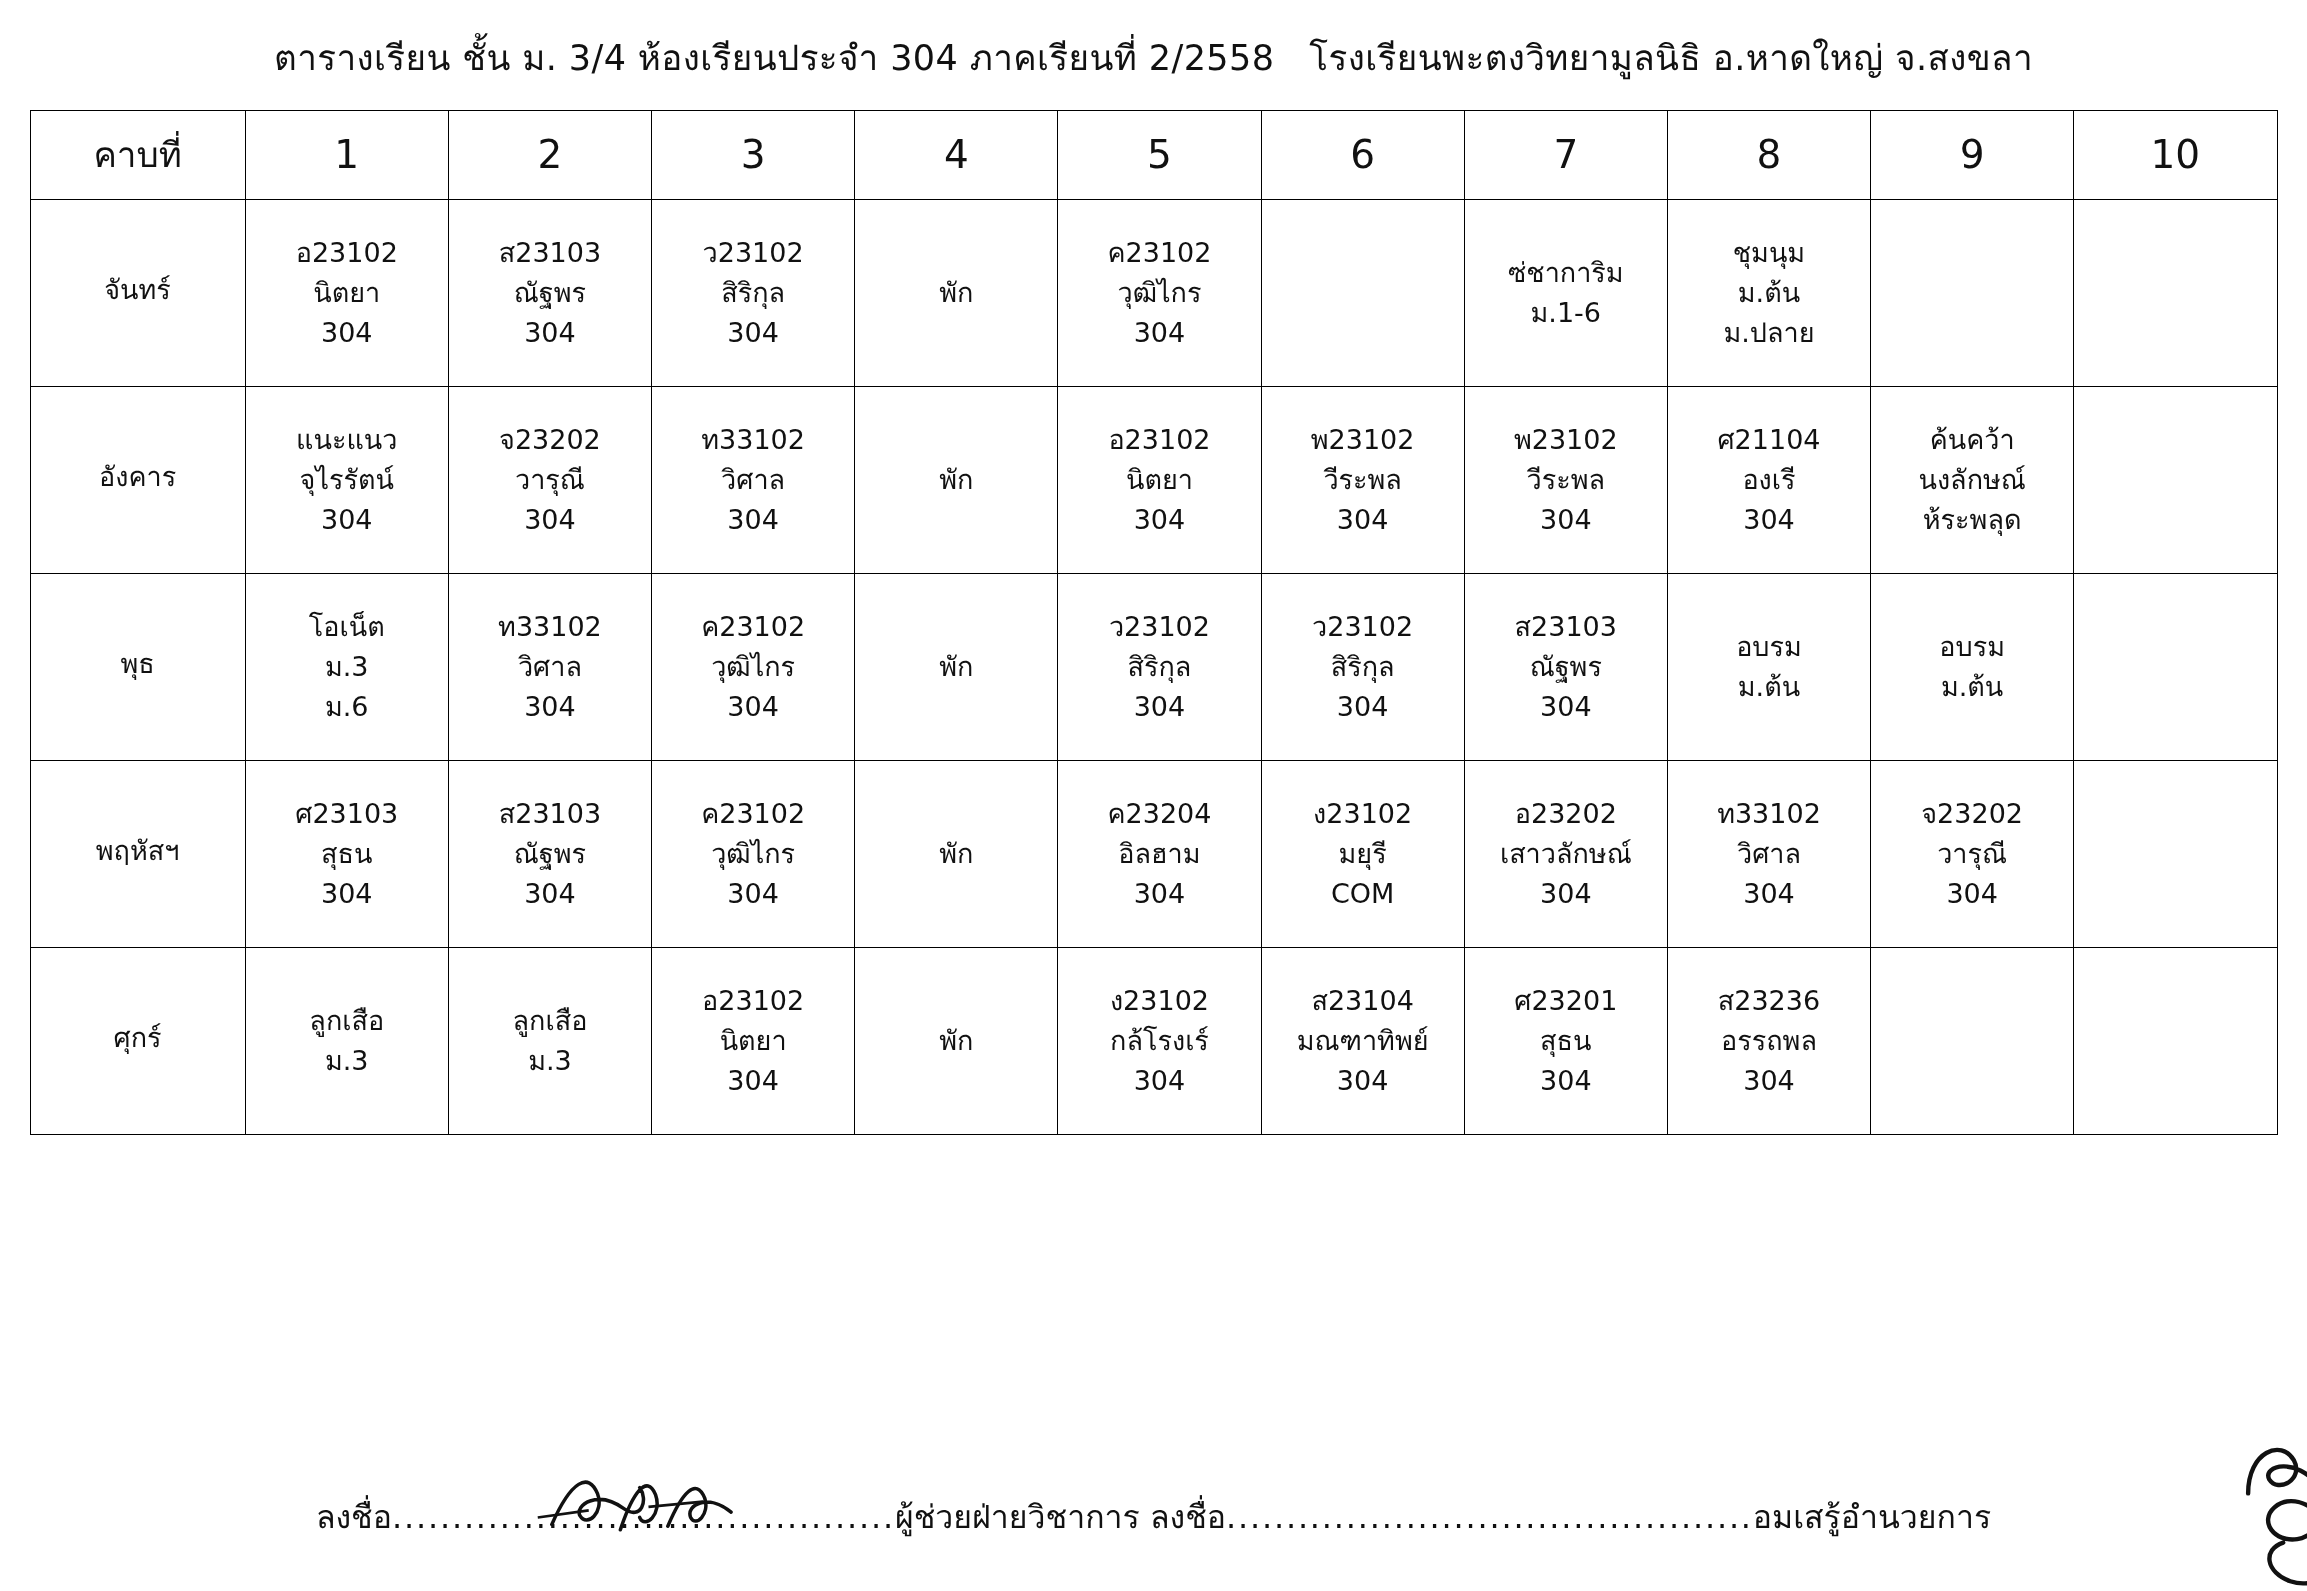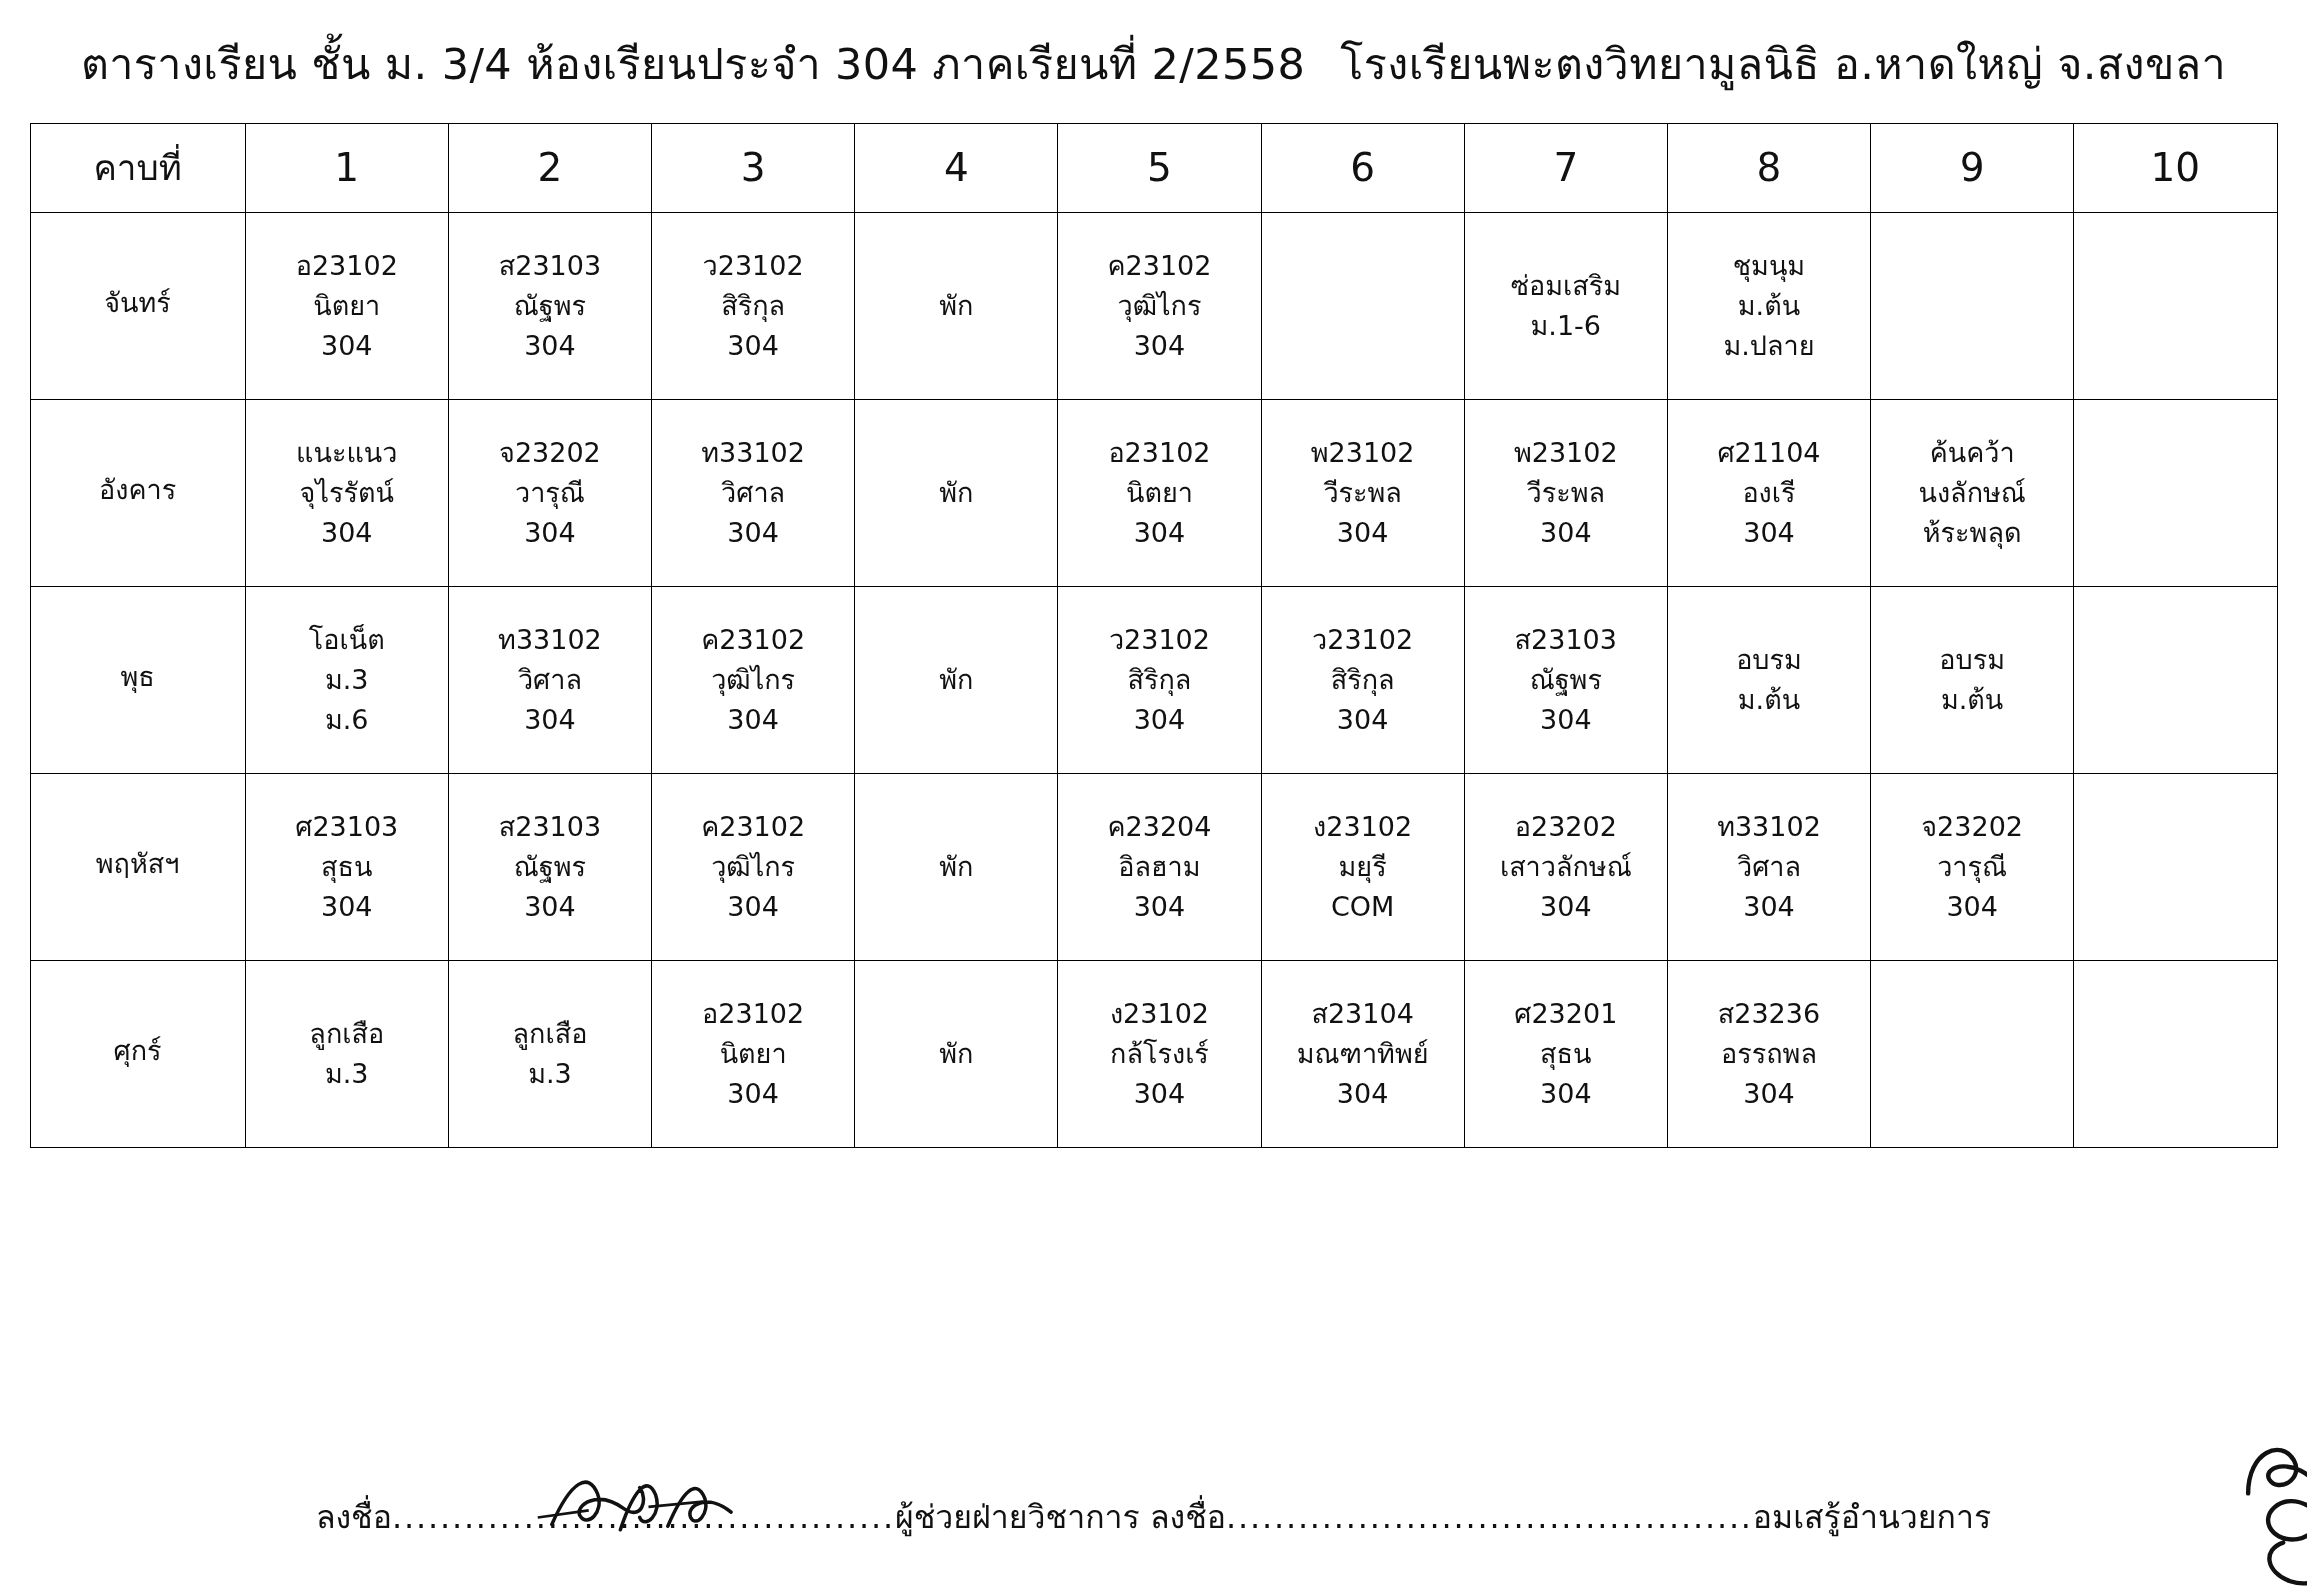--- a/index.html
+++ b/index.html
@@ -17,21 +17,21 @@
   }
   .page {
     position: relative;
     width: 2307px;
     height: 1591px;
     box-sizing: border-box;
     padding: 0;
   }
   .title {
     text-align: center;
-    font-size: 43px;
+    font-size: 35px;
     padding-top: 30px;
     padding-bottom: 8.8px;
     letter-spacing: 0.4px;
     white-space: nowrap;
   }
   .title .school {
     padding-left: 35px;
   }
   table.schedule {
     border-collapse: collapse;
@@ -168,21 +168,21 @@
           <div class="l1">ค23102</div>
           <div class="l2">วุฒิไกร</div>
           <div class="l3">304</div>
         </td>
         <td class="cell-lines">
           <div class="l1"></div>
           <div class="l2"></div>
           <div class="l3"></div>
         </td>
         <td class="cell-lines">
-          <div class="l1">ซ่อมเสริม</div>
+          <div class="l1">ซ่ชาการิม</div>
           <div class="l2">ม.1-6</div>
           <div class="l3"></div>
         </td>
         <td class="cell-lines">
           <div class="l1">ชุมนุม</div>
           <div class="l2">ม.ต้น</div>
           <div class="l3">ม.ปลาย</div>
         </td>
         <td class="cell-lines">
           <div class="l1"></div>

